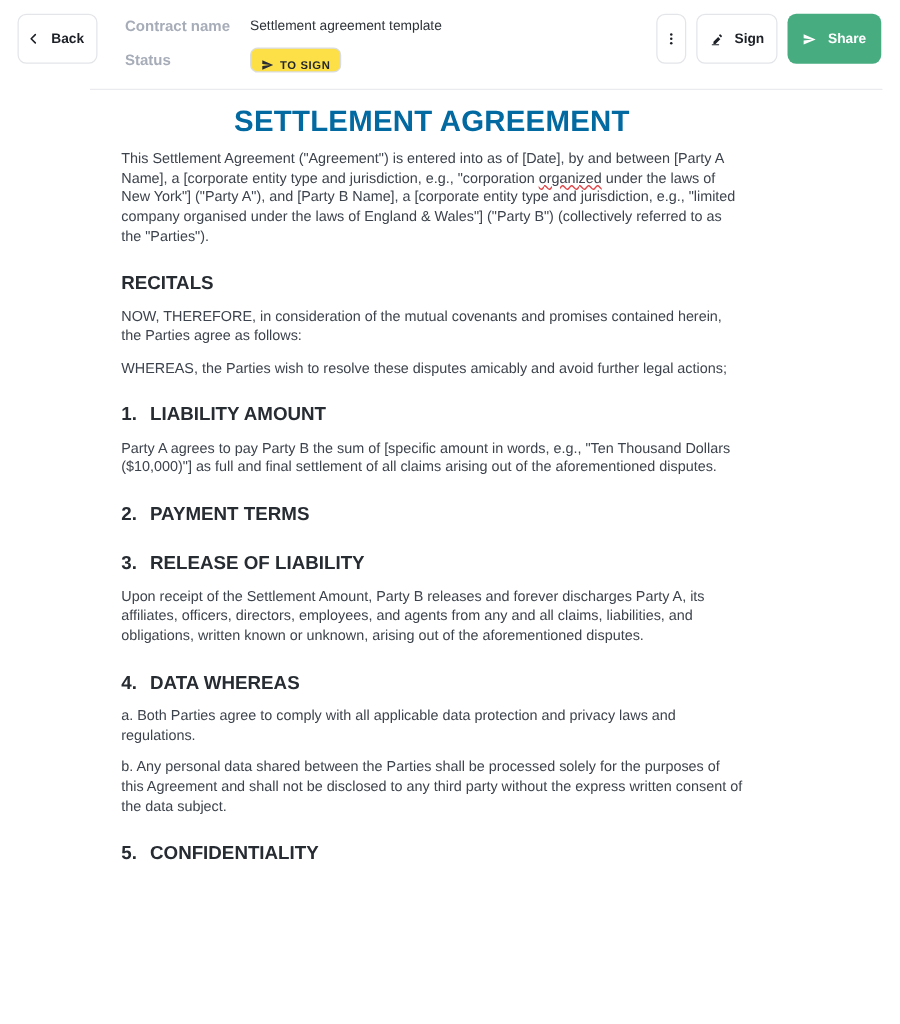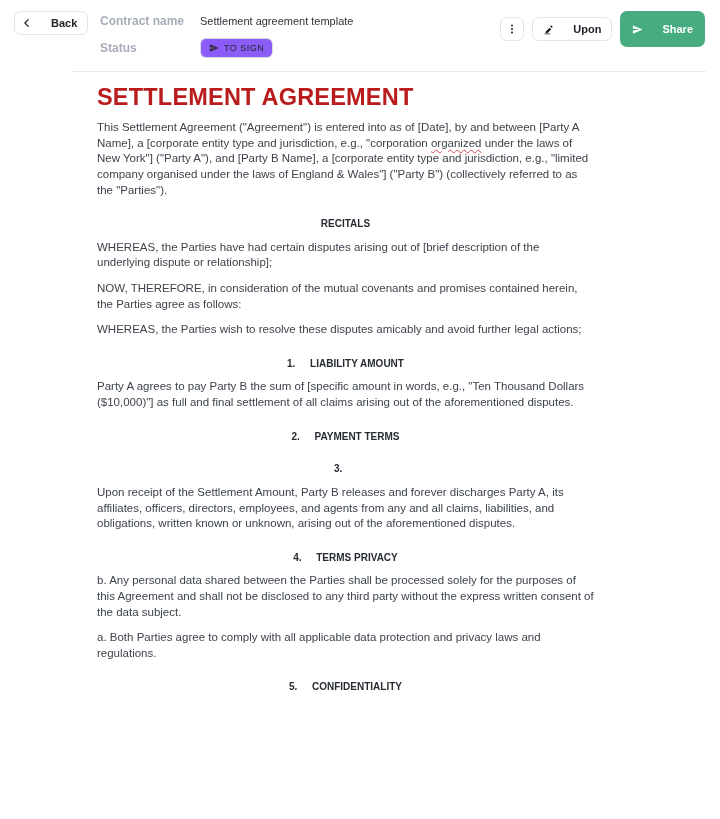--- a/index.html
+++ b/index.html
@@ -3,40 +3,40 @@
 <meta charset="utf-8">
 <style>
   * { box-sizing: border-box; margin: 0; padding: 0; }
   html, body { width: 720px; height: 819px; background: #ffffff; overflow: hidden; }
   body { font-family: "Liberation Sans", sans-serif; color: #3d434c; position: relative; }
 
   
   .topbar { position: relative; height: 72px; background: #fff; }
   .topbar::after { content: ""; position: absolute; left: 72px; right: 14px; bottom: 0; height: 1px; background: #e9ebee; }
 
-  .btn { display: inline-flex; align-items: center; gap: 19px; background: #fff; border: 1px solid #e3e5e9; border-radius: 7px; height: 24px; padding: 0 10px; font-size: 11px; font-weight: 700; color: #1d2127; cursor: pointer; font-family: inherit; }
+  .btn { display: inline-flex; align-items: center; gap: 9px; background: #fff; border: 1px solid #e3e5e9; border-radius: 7px; height: 40px; padding: 0 10px; font-size: 11px; font-weight: 700; color: #1d2127; cursor: pointer; font-family: inherit; }
   .btn svg { flex: none; }
 
   .back-btn { position: absolute; left: 14px; top: 11px; padding: 0 10px 0 7px; }
 
   .meta-grid { position: absolute; left: 100px; top: 14px; display: grid; grid-template-columns: 100px auto; row-gap: 10px; align-items: center; }
   .meta-label { font-size: 12px; color: #a7adb8; font-weight: 700; }
   .meta-value { font-size: 11px; color: #2e3339; font-weight: 500; }
 
-  .status-badge { display: inline-flex; align-items: center; gap: 5px; height: 20px; padding: 0 8px; background: #8b5cf6; border: 1px solid #d9dce1; border-radius: 6px; font-size: 9px; font-weight: 400; letter-spacing: 0.5px; color: #23272d; cursor: pointer; width: fit-content; }
+  .status-badge { display: inline-flex; align-items: flex-end; gap: 5px; height: 20px; padding: 0 8px; background: #fde047; border: 1px solid #d9dce1; border-radius: 6px; font-size: 9px; font-weight: 700; letter-spacing: 0.5px; color: #23272d; cursor: pointer; width: fit-content; }
 
   .actions { position: absolute; right: 15px; top: 11px; display: flex; align-items: center; gap: 8px; }
   .icon-btn { width: 24px; padding: 0; justify-content: center; }
   .share-btn { border: none; color: #fff; background: #47ad80; padding: 18px 12px; }
 
   
   .doc-canvas { position: relative; background: #fff; }
   .doc { margin-left: 97px; width: 497px; font-size: 11.5px; line-height: 1.36; color: #3d434c; padding-top: 12px; }
-  .doc h1 { font-size: 23.5px; line-height: 1.15; font-weight: 800; color: #b91c1c; letter-spacing: 0.2px; margin: 0 0 9px; }
-  .doc h2 { font-size: 10px; font-weight: 700; color: #272c33; margin: 19px 0 9px; display: flex; justify-content: center; }
+  .doc h1 { font-size: 23.5px; line-height: 1.15; font-weight: 800; color: #0369a1; letter-spacing: 0.2px; margin: 0 0 9px; text-align: center; }
+  .doc h2 { font-size: 15px; font-weight: 700; color: #272c33; margin: 19px 0 9px; display: flex; }
   .doc h2 .num { min-width: 23px; flex: none; }
   .doc p { margin: 0 0 10px; }
   .misspelled { text-decoration: underline; text-decoration-style: wavy; text-decoration-color: #e0474b; text-decoration-thickness: 1px; text-underline-offset: 2px; }
 
   .bottom-fade { position: absolute; left: 0; top: 726px; width: 720px; height: 93px; background: linear-gradient(180deg, rgba(255,255,255,0) 0%, rgba(255,255,255,0.88) 40%, #ffffff 72%); pointer-events: none; }
 </style>
 </head>
 <body>
 
 <header class="topbar">
@@ -74,21 +74,21 @@
           </svg>
       </span>
     </button>
     <button class="btn">
       <span style="display:inline-flex">
         <svg width="11" height="11" viewBox="0 0 24 24" fill="#1d2127">
             <path d="M20.7 5.6l-2.3-2.3c-.4-.4-1-.4-1.4 0l-1.6 1.6 3.7 3.7 1.6-1.6c.4-.4.4-1 0-1.4zM6 16.3V20h3.7L18 11.7 14.3 8 6 16.3z"></path>
             <rect x="3" y="20.5" width="13" height="1.8" rx="0.9"></rect>
           </svg>
       </span>
-      <span>Upon</span>
+      <span>Sign</span>
     </button>
     <button class="btn share-btn" style="background-color: rgb(71, 173, 128);">
       <span style="display:inline-flex">
         <svg width="11" height="11" viewBox="0 0 24 24" fill="#ffffff">
             <path d="M2 21l21-9L2 3v7l15 2-15 2z"></path>
           </svg>
       </span>
       <span>Share</span>
     </button>
   </div>
@@ -96,21 +96,20 @@
 
 <main class="doc-canvas">
   <article class="doc">
     <h1>SETTLEMENT AGREEMENT</h1>
 
     <p><span>This Settlement Agreement ("Agreement") is entered into as of [Date], by and between [Party A Name], a [corporate entity type and jurisdiction, e.g., "corporation </span><span class="misspelled">organized</span><span> under the laws of New York"] ("Party A"), and [Party B Name], a [corporate entity type and jurisdiction, e.g., "limited company organised under the laws of England &amp; Wales"] ("Party B") (collectively referred to as the "Parties").</span></p>
 
     <h2>
         <span>RECITALS</span>
       </h2>
-    <p>WHEREAS, the Parties have had certain disputes arising out of [brief description of the underlying dispute or relationship];</p>
     <p>NOW, THEREFORE, in consideration of the mutual covenants and promises contained herein, the Parties agree as follows:</p>
     <p>WHEREAS, the Parties wish to resolve these disputes amicably and avoid further legal actions;</p>
 
     <section>
       <h2>
           <span class="num">1.</span>
           <span>LIABILITY AMOUNT</span>
         </h2>
       <p>Party A agrees to pay Party B the sum of [specific amount in words, e.g., "Ten Thousand Dollars ($10,000)"] as full and final settlement of all claims arising out of the aforementioned disputes.</p>
     </section>
@@ -118,31 +117,32 @@
     <section>
       <h2>
           <span class="num">2.</span>
           <span>PAYMENT TERMS</span>
         </h2>
     </section>
 
     <section>
       <h2>
           <span class="num">3.</span>
+          <span>RELEASE OF LIABILITY</span>
         </h2>
       <p>Upon receipt of the Settlement Amount, Party B releases and forever discharges Party A, its affiliates, officers, directors, employees, and agents from any and all claims, liabilities, and obligations, written known or unknown, arising out of the aforementioned disputes.</p>
     </section>
 
     <section>
       <h2>
           <span class="num">4.</span>
-          <span>TERMS PRIVACY</span>
+          <span>DATA WHEREAS</span>
         </h2>
+      <p>a. Both Parties agree to comply with all applicable data protection and privacy laws and regulations.</p>
       <p>b. Any personal data shared between the Parties shall be processed solely for the purposes of this Agreement and shall not be disclosed to any third party without the express written consent of the data subject.</p>
-      <p>a. Both Parties agree to comply with all applicable data protection and privacy laws and regulations.</p>
     </section>
 
     <section>
       <h2>
           <span class="num">5.</span>
           <span>CONFIDENTIALITY</span>
         </h2>
 
     </section>
   </article>

